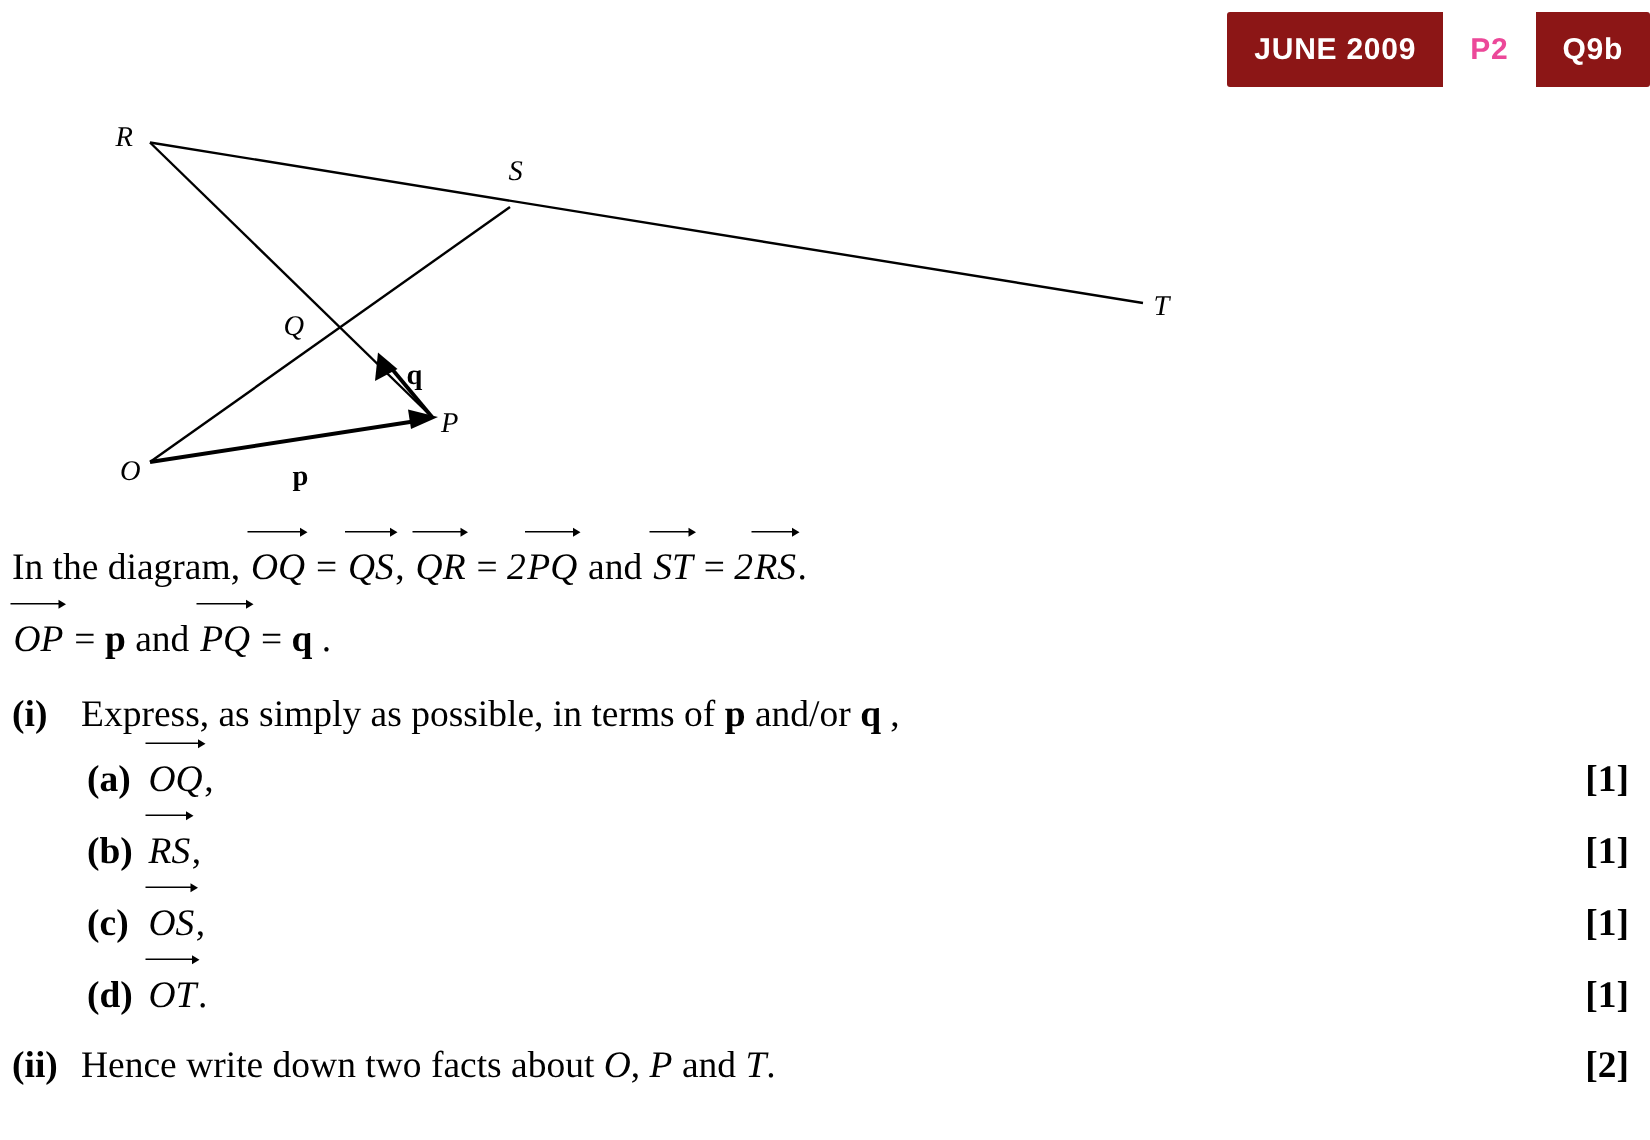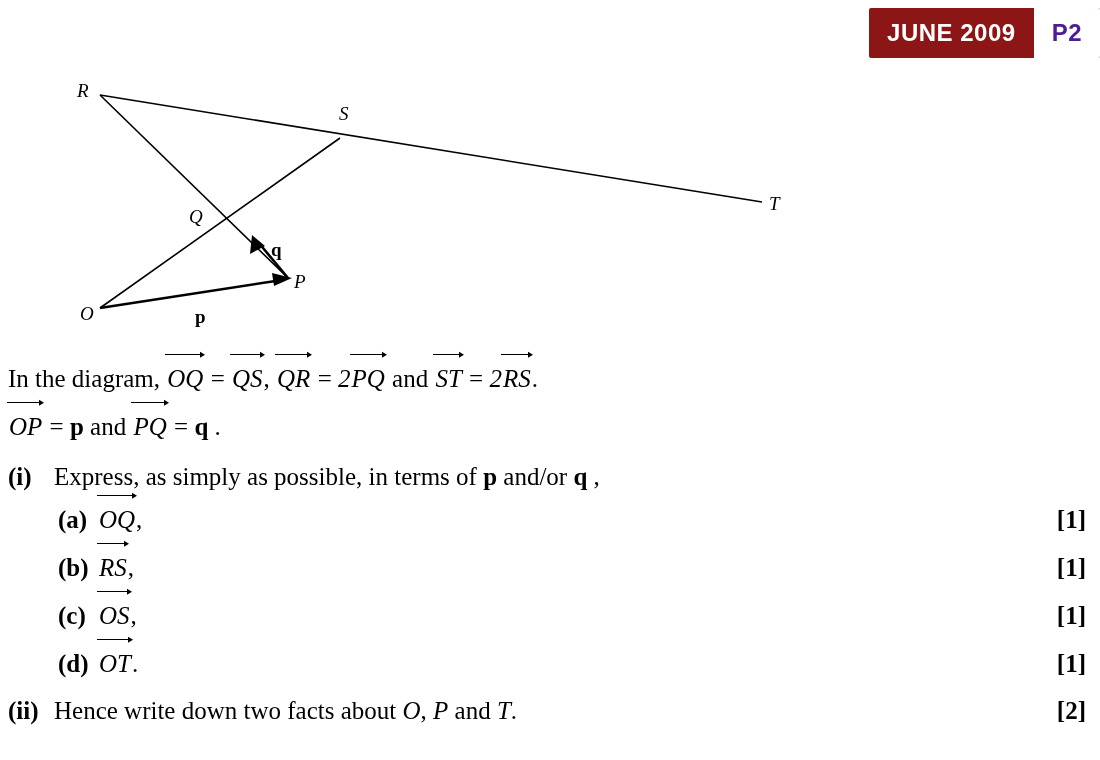--- a/index.html
+++ b/index.html
@@ -21,34 +21,34 @@
     position: absolute;
     top: 8px;
     right: 0px;
     height: 50px;
     display: flex;
     align-items: stretch;
     background: #8c1616;
     color: #ffffff;
     font-family: "Liberation Sans", sans-serif;
     font-weight: bold;
-    font-size: 24px;
+    font-size: 20px;
     border-radius: 2px;
     overflow: hidden;
   }
   .exam-badge .seg {
     display: flex;
     align-items: center;
     justify-content: center;
     padding: 0 18px;
     letter-spacing: 0.5px;
   }
   .exam-badge .seg.paper {
     background: #ffffff;
-    color: #4c1d95;
+    color: #ec4899;
   }
 
   
   .diagram {
     position: absolute;
     left: 0;
     top: 60px;
     width: 860px;
     height: 280px;
   }
@@ -158,20 +158,21 @@
   .row-ii {
     margin-top: 6px;
   }
 </style>
 </head>
 <body>
 
 <div class="exam-badge">
   <div class="seg session">JUNE 2009</div>
   <div class="seg paper">P2</div>
+  <div class="seg question">Q9b</div>
 </div>
 
 <div class="diagram">
   <svg width="860" height="280" viewBox="0 0 860 280">
 
     <line x1="100" y1="35" x2="288" y2="218" stroke="#000" stroke-width="1.6"></line>
 
     <line x1="100" y1="35" x2="762" y2="142" stroke="#000" stroke-width="1.6"></line>
 
     <line x1="100" y1="248" x2="340" y2="78" stroke="#000" stroke-width="1.6"></line>

